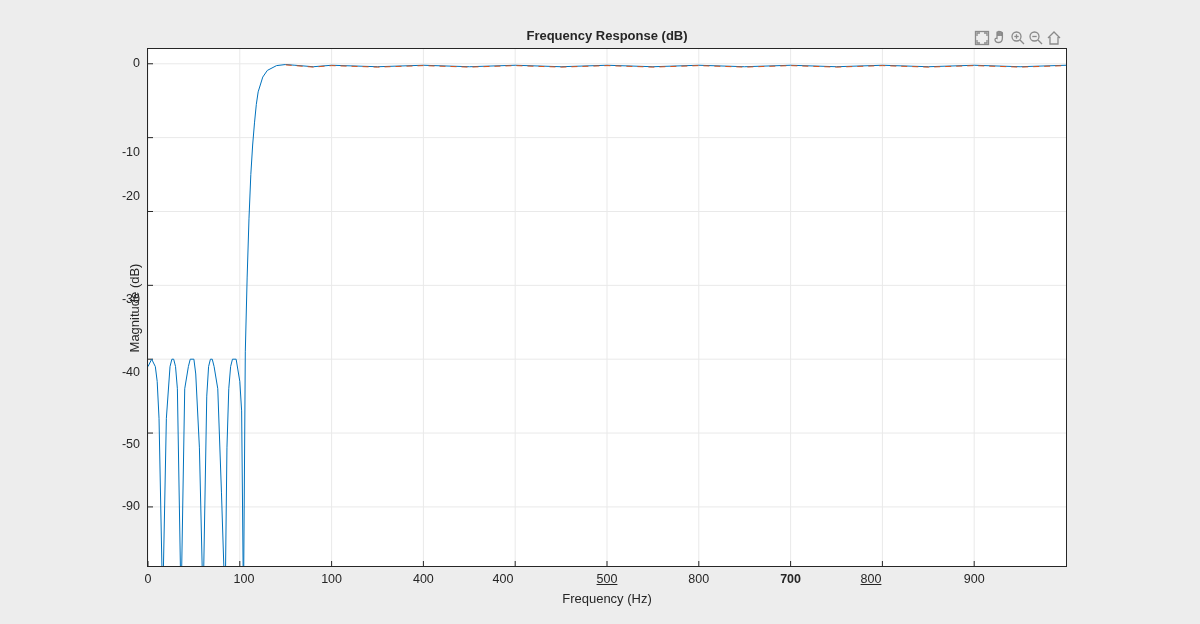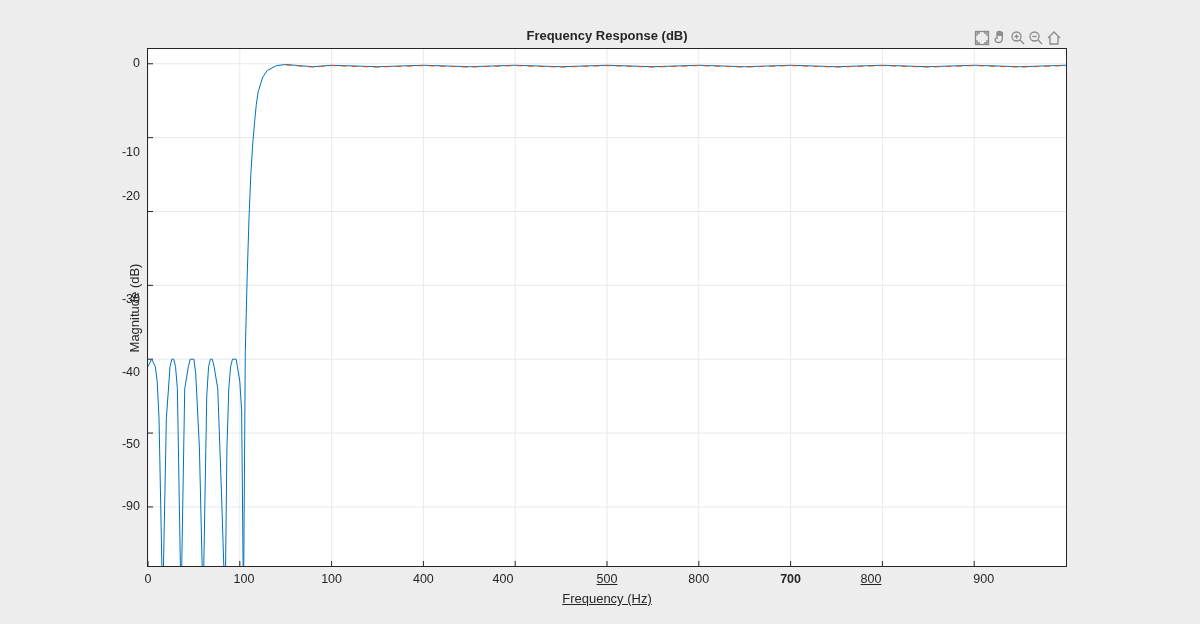--- a/index.html
+++ b/index.html
@@ -41,21 +41,20 @@
   .ytick { right: 100%; margin-right: 8px; text-align: right; width: 40px; }
   .xtick { top: 100%; margin-top: 6px; text-align: center; width: 40px; transform: translateX(-20px); }
   .xlabel {
     position: absolute;
     left: 0;
     right: 0;
     bottom: -40px;
     text-align: center;
     font-size: 13px;
     color: #262626;
-    text-decoration: underline;
   }
   .ylabel {
     position: absolute;
     left: -58px;
     top: 50%;
     transform: translateY(-50%) rotate(-90deg);
     transform-origin: center;
     font-size: 13px;
     color: #262626;
     white-space: nowrap;
@@ -174,21 +173,21 @@
     <div id="xticks">
         <div class="tick xtick" style="left: 0px;">0</div>
         <div class="tick xtick" style="left: 96px;">100</div>
         <div class="tick xtick" style="left: 183.6px;">100</div>
         <div class="tick xtick" style="left: 275.4px;">400</div>
         <div class="tick xtick" style="left: 355px;">400</div>
         <div class="tick xtick" style="left: 459px; text-decoration: underline;">500</div>
         <div class="tick xtick" style="left: 550.8px;">800</div>
         <div class="tick xtick" style="left: 642.6px; font-weight: bold;">700</div>
         <div class="tick xtick" style="left: 723px; text-decoration: underline;">800</div>
-        <div class="tick xtick" style="left: 826.2px; text-align: right;">900</div>
+        <div class="tick xtick" style="left: 826.2px;">900</div>
       </div>
     <div id="yticks">
         <div class="tick ytick" style="top: 6.77143px;">0</div>
         <div class="tick ytick" style="top: 96px;">-10</div>
         <div class="tick ytick" style="top: 140px;">-20</div>
         <div class="tick ytick" style="top: 211px; margin-top: 32px;">-30</div>
         <div class="tick ytick" style="top: 316px;">-40</div>
         <div class="tick ytick" style="top: 376.057px; margin-top: 12px;">-50</div>
         <div class="tick ytick" style="top: 449.914px;">-90</div>
       </div>

